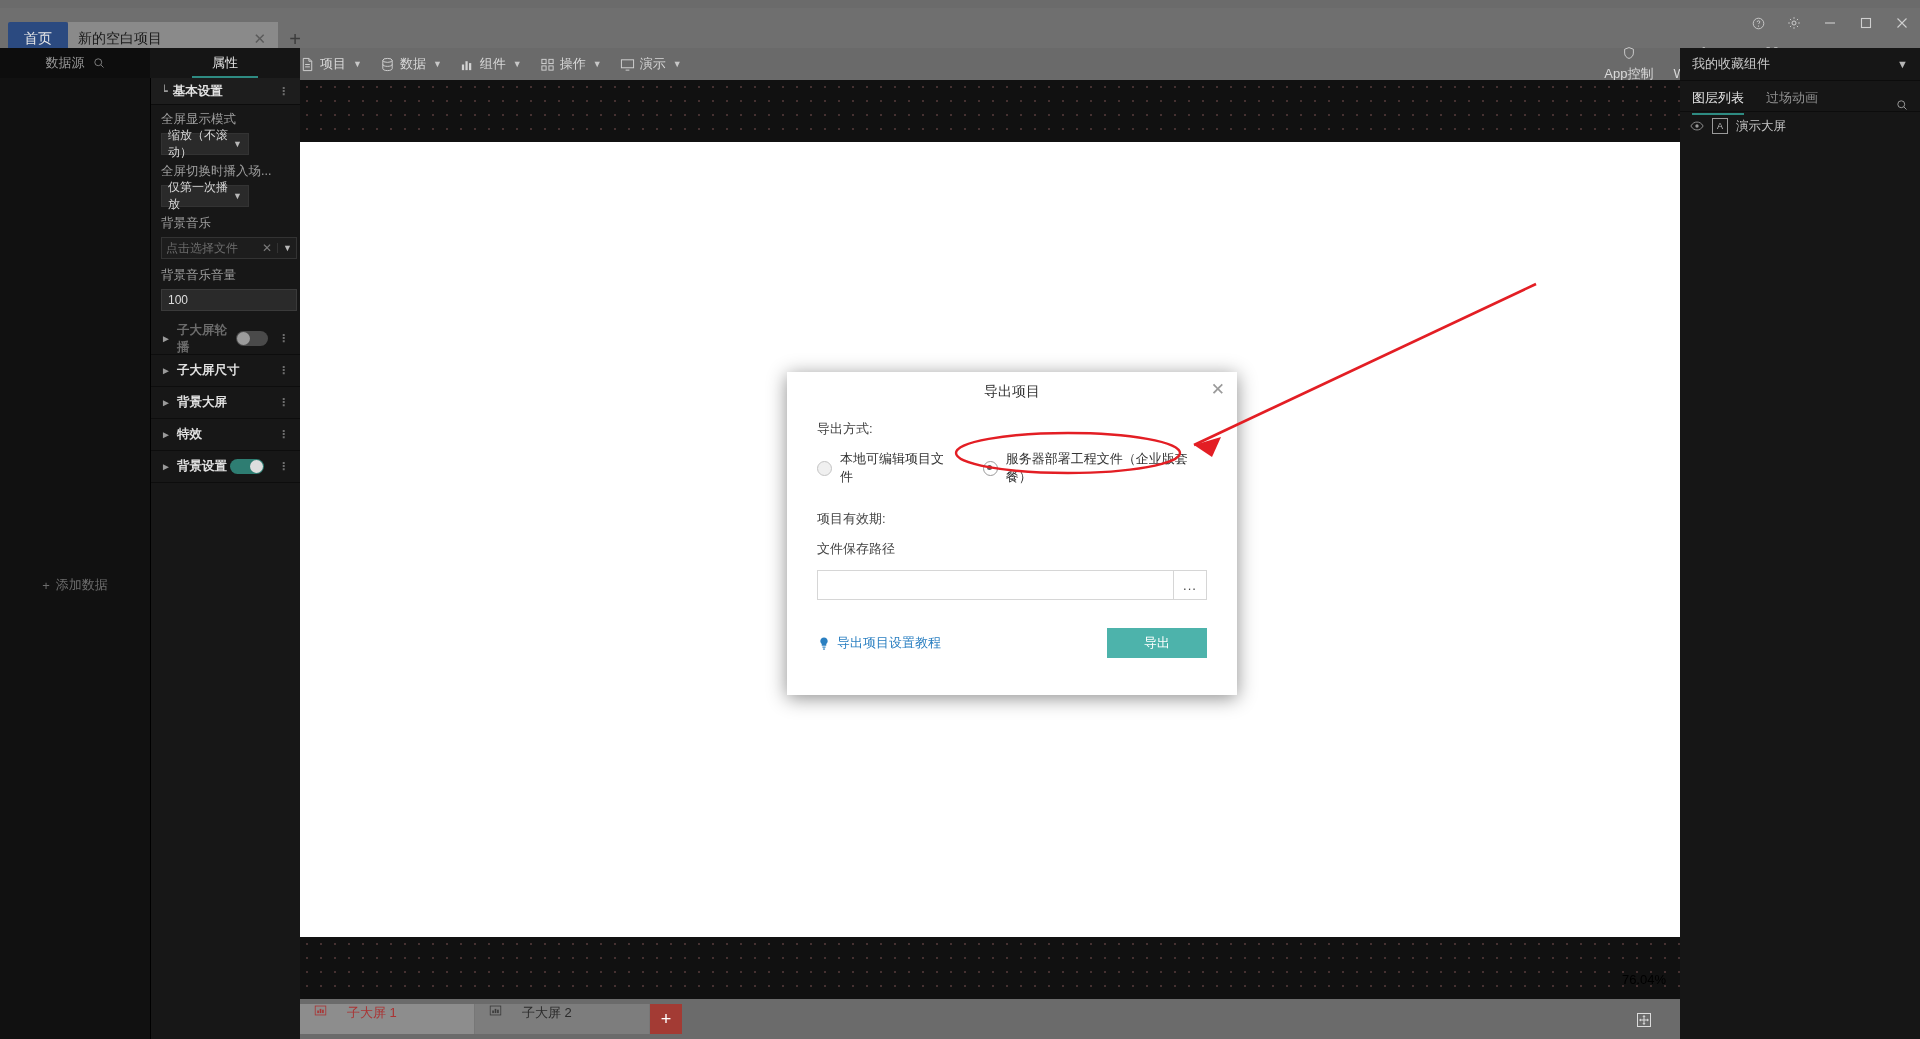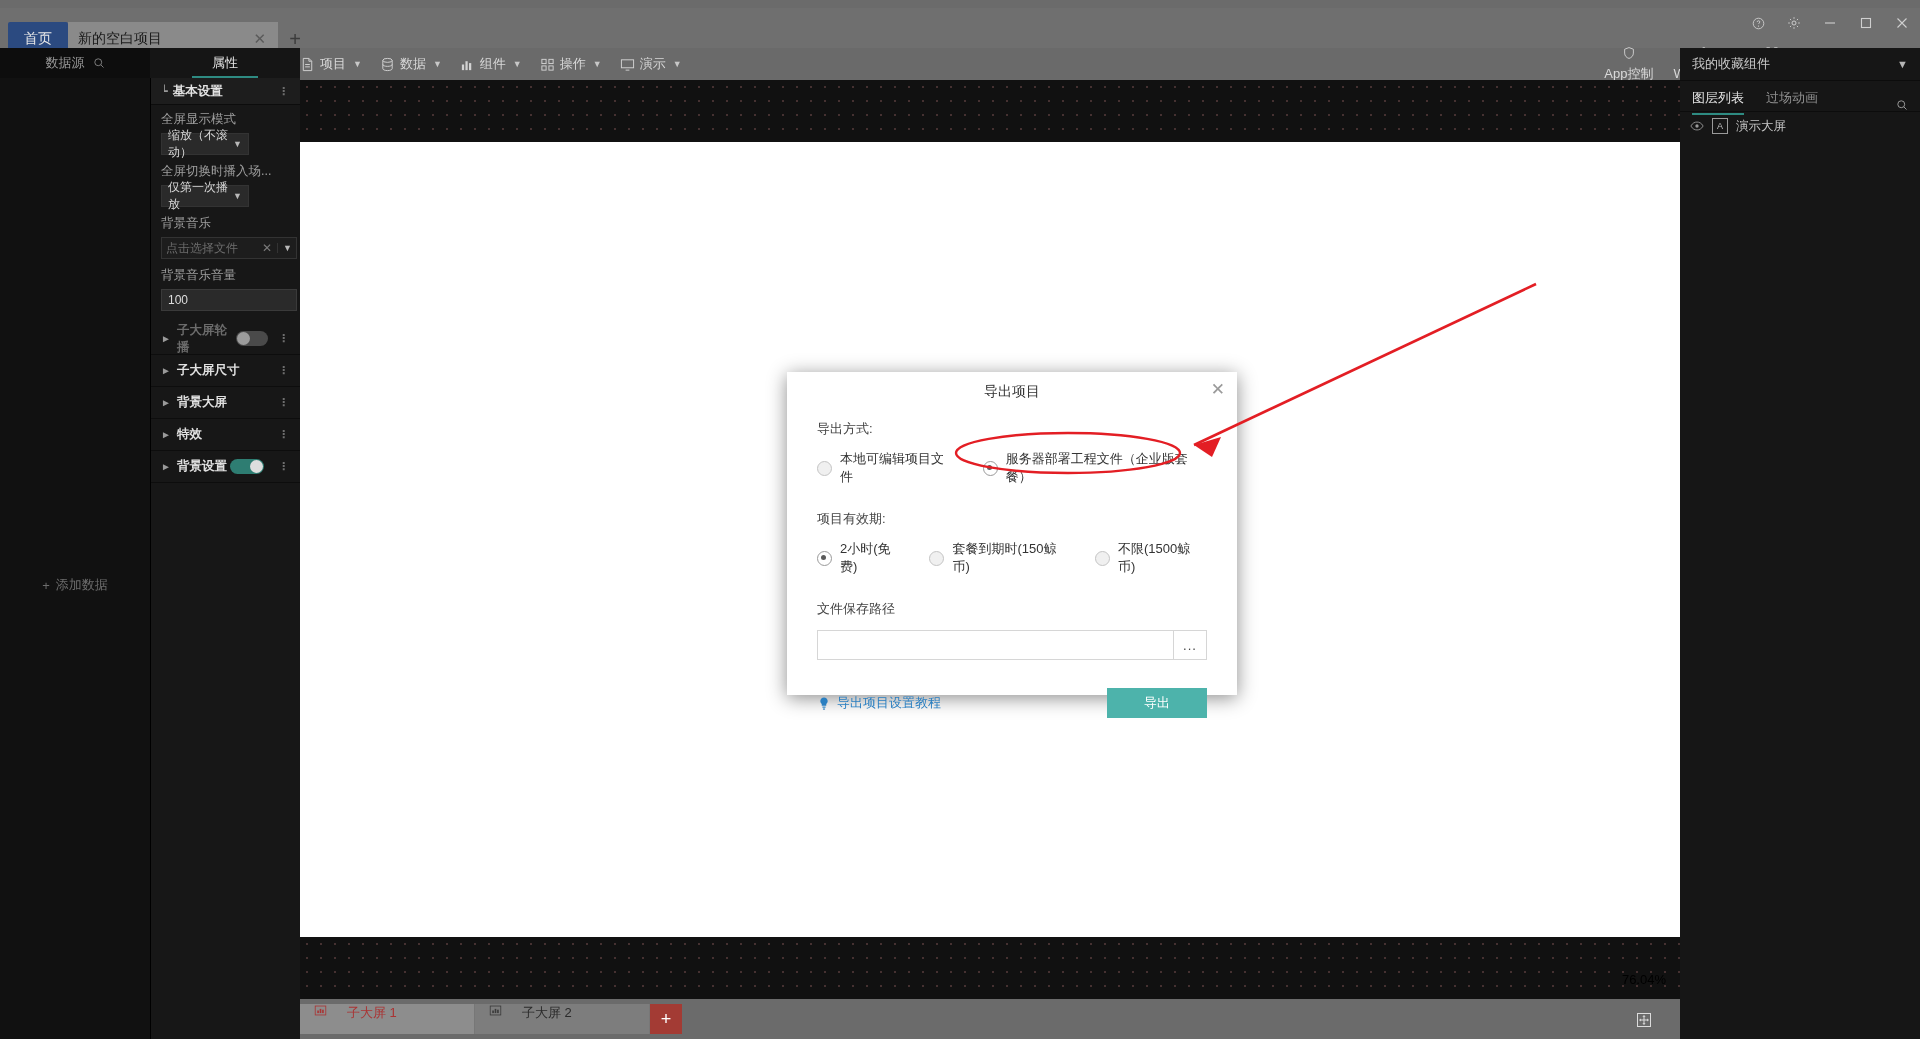--- a/index.html
+++ b/index.html
@@ -557,34 +557,20 @@
             <span class="rb"></span>
             <span>本地可编辑项目文件</span>
           </label>
           <label class="radio">
             <span class="rb checked"></span>
             <span>服务器部署工程文件（企业版套餐）</span>
           </label>
         </div>
 
         <div class="m-label">项目有效期:</div>
-        <div class="radio-row">
-          <label class="radio" style="margin-right:22px;">
-            <span class="rb checked"></span>
-            <span>2小时(免费)</span>
-          </label>
-          <label class="radio" style="margin-right:22px;">
-            <span class="rb"></span>
-            <span>套餐到期时(150鲸币)</span>
-          </label>
-          <label class="radio">
-            <span class="rb"></span>
-            <span>不限(1500鲸币)</span>
-          </label>
-        </div>
 
         <div class="m-label">文件保存路径</div>
         <div class="path-row">
           <input class="path-input" type="text" value="" placeholder="" style="">
           <div class="path-btn">
             <span>...</span>
           </div>
         </div>
       </div>
 

